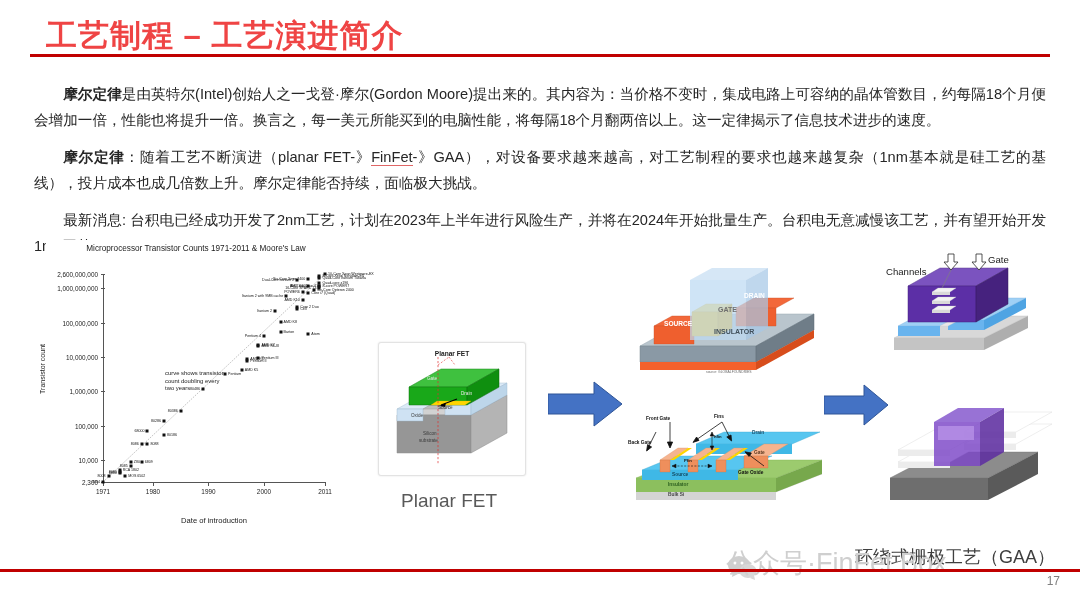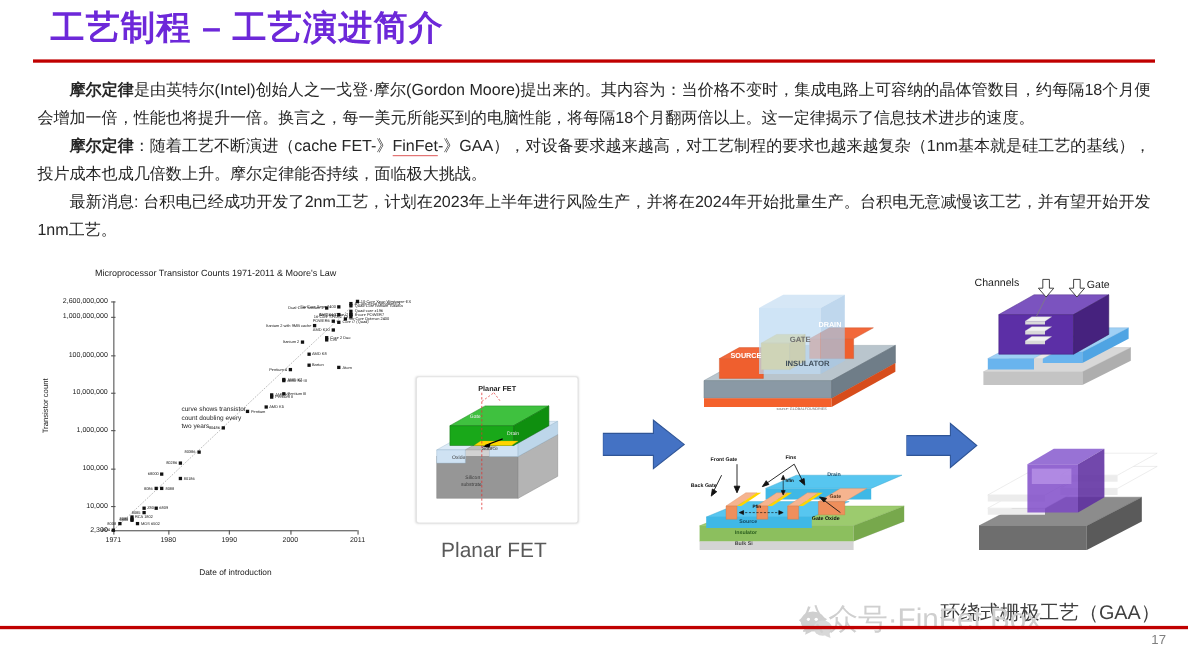--- a/index.html
+++ b/index.html
@@ -4,34 +4,34 @@
 <style>
   html,body{margin:0;padding:0;}
   body{
     width:1080px;height:606px;background:#ffffff;overflow:hidden;position:relative;
     font-family:"Liberation Sans","DejaVu Sans",sans-serif;color:#262626;
   }
   .slide{position:absolute;left:0;top:0;width:1080px;height:606px;}
 
   
   .title{
-    position:absolute;left:46px;top:4px;font-size:31px;font-weight:bold;
-    color:#6d28d9;letter-spacing:1px;white-space:nowrap;
+    position:absolute;left:46px;top:15px;font-size:31px;font-weight:bold;
+    color:#ef4444;letter-spacing:1px;white-space:nowrap;
   }
   .title-rule{
     position:absolute;left:30px;top:54px;width:1020px;height:3px;background:#C00000;
   }
 
   
   .body-text{
     position:absolute;left:34px;top:70px;width:1012px;
     font-size:14.6px;line-height:25.5px;color:#262626;text-align:justify;
   }
   .body-text p{margin:0;}
-  .body-text p.ind{text-indent:2em;}
+  .body-text p.ind{text-indent:2em;margin-top:12px;}
   .b{font-weight:bold;}
   .ul-red{border-bottom:1.5px solid #e06666;}
 
   
   .chart{
     position:absolute;left:46px;top:240px;width:300px;height:300px;background:#fff;
     font-family:"Liberation Sans",sans-serif;color:#1b1b1b;
   }
   .chart-title{
     position:absolute;left:0;top:4px;width:300px;text-align:center;font-size:8.2px;
@@ -110,21 +110,21 @@
 </head>
 <body>
 
 <div class="slide">
 
   <div class="title">工艺制程 – 工艺演进简介</div>
   <div class="title-rule"></div>
 
   <div class="body-text">
     <p class="ind"><span class="b">摩尔定律</span><span>是由英特尔(Intel)创始人之一戈登·摩尔(Gordon Moore)提出来的。其内容为：当价格不变时，集成电路上可容纳的晶体管数目，约每隔18个月便会增加一倍，性能也将提升一倍。换言之，每一美元所能买到的电脑性能，将每隔18个月翻两倍以上。这一定律揭示了信息技术进步的速度。</span></p>
-    <p class="ind"><span class="b">摩尔定律</span><span>：随着工艺不断演进（cache FET-》</span><span class="ul-red">FinFet</span><span>-》GAA），对设备要求越来越高，对工艺制程的要求也越来越复杂（1nm基本就是硅工艺的基线），投片成本也成几倍数上升。摩尔定律能否持续，面临极大挑战。</span></p>
+    <p class="ind"><span class="b">摩尔定律</span><span>：随着工艺不断演进（planar FET-》</span><span class="ul-red">FinFet</span><span>-》GAA），对设备要求越来越高，对工艺制程的要求也越来越复杂（1nm基本就是硅工艺的基线），投片成本也成几倍数上升。摩尔定律能否持续，面临极大挑战。</span></p>
     <p class="ind">最新消息: 台积电已经成功开发了2nm工艺，计划在2023年上半年进行风险生产，并将在2024年开始批量生产。台积电无意减慢该工艺，并有望开始开发1nm工艺。</p>
   </div>
 
   <div class="chart">
     <div class="chart-title">Microprocessor Transistor Counts 1971-2011 &amp; Moore's Law</div>
     <div class="plot" id="plot">
       <div class="axis-y"></div>
       <div class="axis-x"></div>
       <svg class="trend" viewBox="0 0 222 208" preserveAspectRatio="none">
         <line id="trendline" x1="0" y1="208" x2="222" y2="0" stroke="#9a9a9a" stroke-width="0.6" stroke-dasharray="1.6 1.2"></line>
@@ -421,21 +421,21 @@
         <polygon points="52,58 70,58 76,54 58,54" fill="#f2f2f2" stroke="#c9c9c9" stroke-width="0.3"></polygon>
         <polygon points="52,58 52,61 70,61 70,58" fill="#d9d9d9"></polygon>
       </g>
 
       <g fill="#fff" stroke="#2b2b2b" stroke-width="0.8">
         <polygon points="68,2 74,2 74,10 78,10 71,18 64,10 68,10"></polygon>
         <polygon points="96,2 102,2 102,10 106,10 99,18 92,10 96,10"></polygon>
       </g>
       <line x1="71" y1="18" x2="62" y2="36" stroke="#808080" stroke-width="0.7"></line>
     </svg>
-    <div class="lbl" style="left:6px;top:0;font-size:9.6px;color:#1b1b1b;">Channels</div>
+    <div class="lbl" style="left:6px;top:14px;font-size:9.6px;color:#1b1b1b;">Channels</div>
     <div class="lbl" style="left:108px;top:2px;font-size:9.6px;color:#1b1b1b;">Gate</div>
   </div>
 
   <div class="pic" style="left:876px;top:400px;width:190px;height:120px;">
     <svg width="190" height="120" viewBox="0 0 190 120">
 
       <polygon points="14,78 112,78 162,52 64,52" fill="#8c8c8c" stroke="#6f6f6f" stroke-width="0.4"></polygon>
       <polygon points="14,78 14,100 112,100 112,78" fill="#6e6e6e"></polygon>
       <polygon points="112,78 112,100 162,74 162,52" fill="#5a5a5a"></polygon>
 

